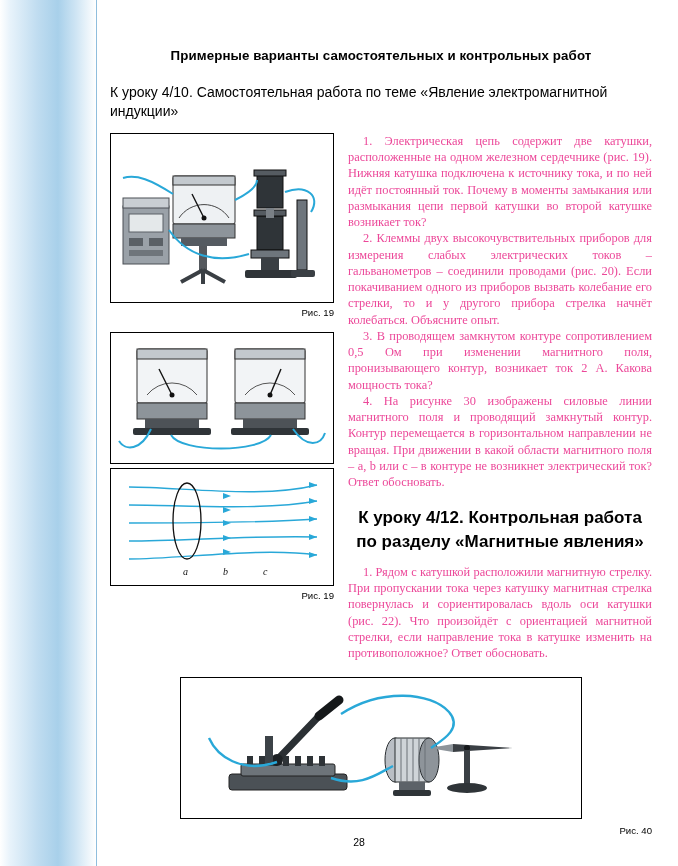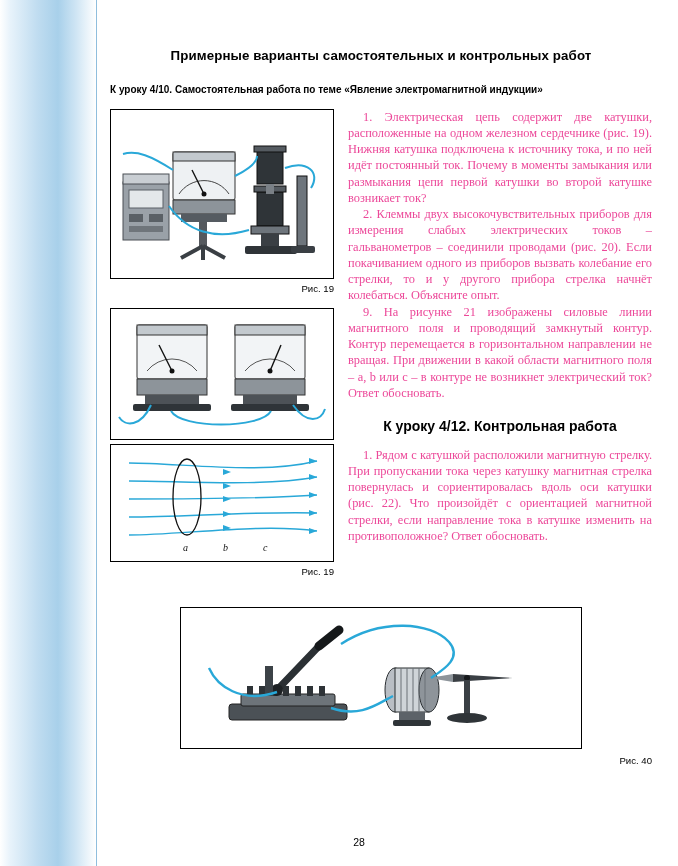--- a/index.html
+++ b/index.html
@@ -44,22 +44,22 @@
     font-family: "Liberation Sans", sans-serif;
     font-size: 13.3px;
     font-weight: bold;
     text-align: center;
     margin: 8px 0 20px 0;
     letter-spacing: 0.1px;
     color: #000;
   }
   .subhead {
     font-family: "Liberation Sans", sans-serif;
-    font-size: 10px;
-    font-weight: bold;
+    font-size: 14px;
+    font-weight: normal;
     color: #000;
     margin: 0 0 12px 0;
     line-height: 1.35;
   }
 
   .cols {
     display: flex;
     gap: 14px;
     align-items: flex-start;
   }
@@ -91,21 +91,21 @@
     line-height: 1.31;
     text-align: justify;
     margin: 0 0 0 0;
     text-indent: 15px;
     hyphens: auto;
     color: #ec4899;
   }
 
   .sec-head {
     font-family: "Liberation Sans", sans-serif;
-    font-size: 14px;
+    font-size: 17px;
     font-weight: bold;
     text-align: center;
     line-height: 1.4;
     margin: 16px 0 10px 0;
     color: #000;
   }
 
   .big-figure-wrap {
     margin-top: 16px;
   }
@@ -262,24 +262,26 @@
               <text x="152" y="106">c</text>
             </g>
           </svg>
         </div>
         <div class="fig-cap">Рис. 19</div>
       </div>
 
       <div class="col-right">
         <p class="para">1. Электрическая цепь содержит две катушки, расположенные на одном железном сердечнике (рис. 19). Нижняя катушка подключена к источнику тока, и по ней идёт постоянный ток. Почему в моменты замыкания или размыкания цепи первой катушки во второй катушке возникает ток?</p>
         <p class="para">2. Клеммы двух высокочувствительных приборов для измерения слабых электрических токов – гальванометров – соединили проводами (рис. 20). Если покачиванием одного из приборов вызвать колебание его стрелки, то и у другого прибора стрелка начнёт колебаться. Объясните опыт.</p>
-        <p class="para">9. На рисунке 21 изображены силовые линии магнитного поля и проводящий замкнутый контур. Контур перемещается в горизонтальном направлении не вращая. При движении в какой области магнитного поля – a, b или c – в контуре не возникнет электрический ток? Ответ обосновать.</p>
+        <p class="para">3. В проводящем замкнутом контуре сопротивлением 0,5 Ом при изменении магнитного поля, пронизывающего контур, возникает ток 2 А. Какова мощность тока?</p>
+        <p class="para">4. На рисунке 30 изображены силовые линии магнитного поля и проводящий замкнутый контур. Контур перемещается в горизонтальном направлении не вращая. При движении в какой области магнитного поля – a, b или c – в контуре не возникнет электрический ток? Ответ обосновать.</p>
 
         <div class="sec-head">
           <div>К уроку 4/12. Контрольная работа</div>
+          <div>по разделу «Магнитные явления»</div>
         </div>
 
         <p class="para">1. Рядом с катушкой расположили магнитную стрелку. При пропускании тока через катушку магнитная стрелка повернулась и сориентировалась вдоль оси катушки (рис. 22). Что произойдёт с ориентацией магнитной стрелки, если направление тока в катушке изменить на противоположное? Ответ обосновать.</p>
       </div>
     </div>
 
     <div class="big-figure-wrap">
       <div class="big-figure">
         <svg width="398" height="138" viewBox="0 0 398 138">
           <rect x="0" y="0" width="398" height="138" fill="#ffffff"></rect>

